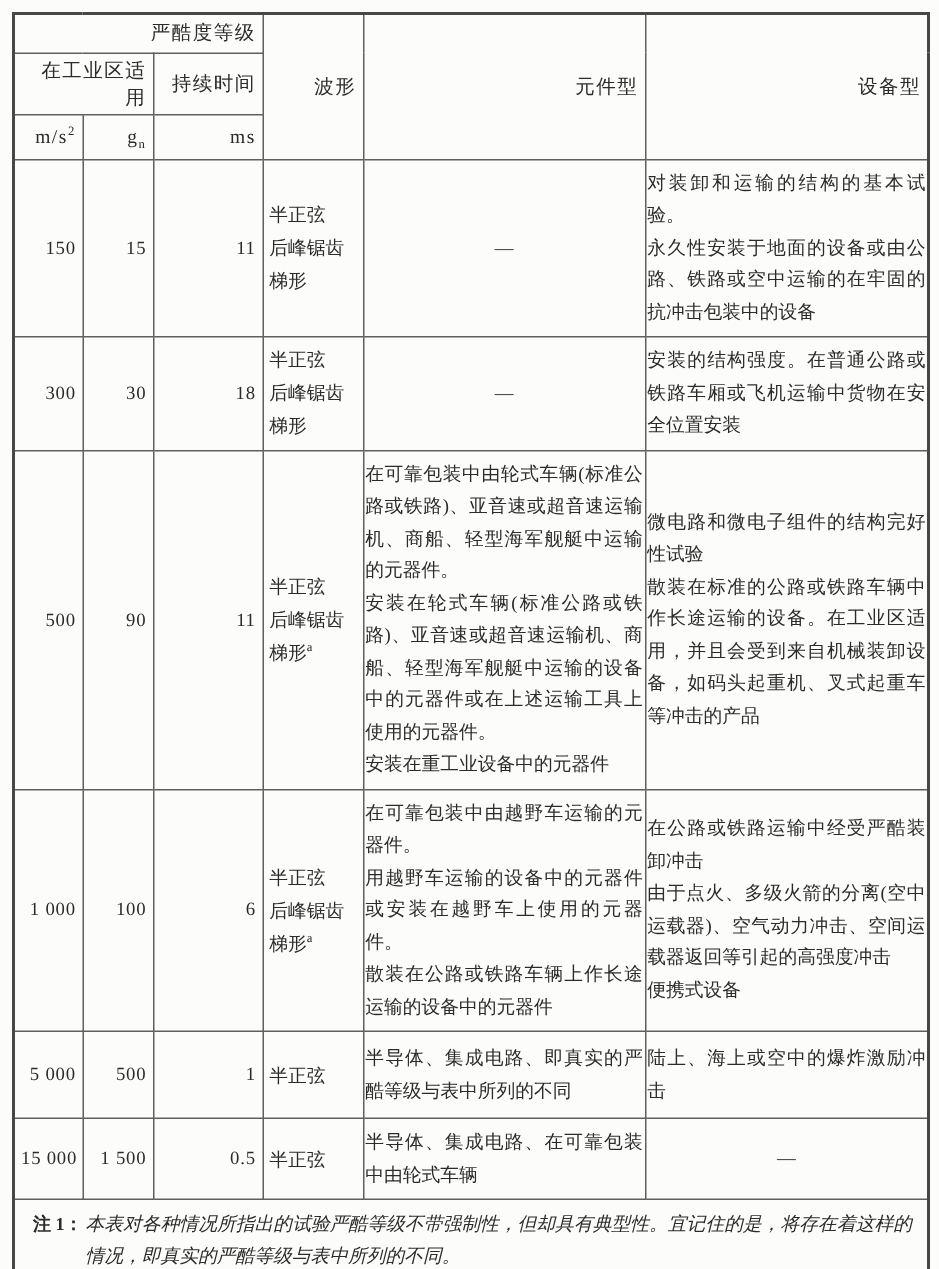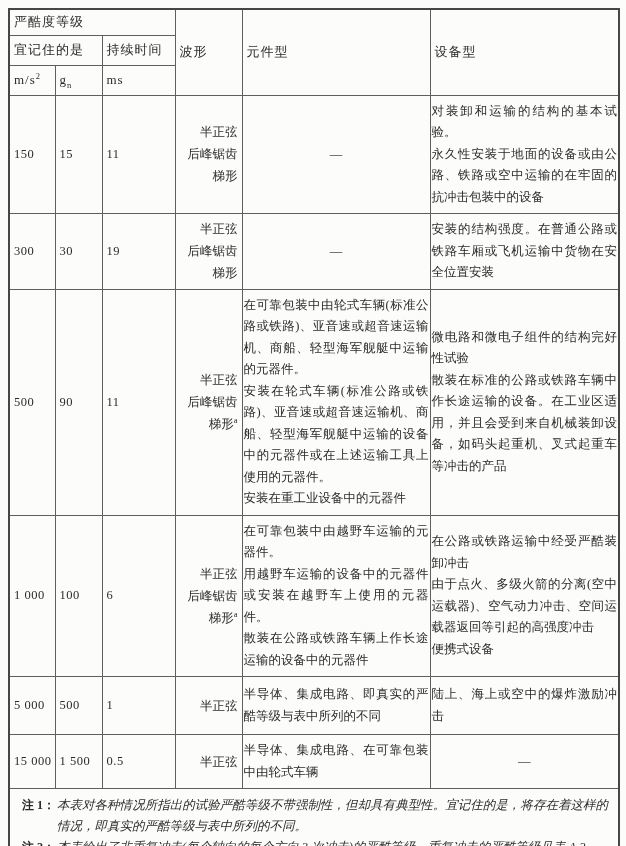--- a/index.html
+++ b/index.html
@@ -16,33 +16,33 @@
     width:610px;margin:0;position:absolute;left:8px;top:8px;
     border:2px solid #474747;
     background:#fcfcfb;
   }
   td{
     border:1px solid #5f5f5f;
     vertical-align:middle;
     padding:2px 4px;
     overflow:hidden;
   }
-  thead td{text-align:left;font-size:13px;letter-spacing:1px;}
+  thead td{text-align:right;font-size:13px;letter-spacing:1px;}
   tr.h1{height:26px;}
   tr.h2{height:30px;}
   tr.h3{height:30px;}
   tbody tr:nth-child(1){height:88px;}
   tbody tr:nth-child(2){height:70px;}
   tbody tr:nth-child(3){height:206px;}
   tbody tr:nth-child(4){height:155px;}
   tbody tr:nth-child(5){height:58px;}
   tbody tr:nth-child(6){height:48px;}
   tr.notes-row{height:71px;}
-  .num{text-align:left;font-size:12.5px;letter-spacing:0.5px;white-space:nowrap;}
-  .wave{text-align:right;font-size:12.5px;}
+  .num{text-align:right;font-size:12.5px;letter-spacing:0.5px;white-space:nowrap;}
+  .wave{text-align:left;font-size:12.5px;}
   .wave .wave-line{line-height:22px;}
   .txt{font-size:12.5px;line-height:21.5px;padding:5px 1px;}
   .txt .para{margin:0;text-align:justify;}
   .txt .para.dash{text-align:center;}
   sup{font-size:8.5px;line-height:0;}
   sub{font-size:8.5px;line-height:0;}
   .notes-cell{padding:6px 10px 4px 12px;font-size:12.5px;}
   .note{display:flex;line-height:21px;}
   .note-label{
     font-family:Liberation Serif, serif;
@@ -65,21 +65,21 @@
         <col style="width:189px">
     </colgroup>
     <thead>
       <tr class="h1">
         <td colspan="3">严酷度等级</td>
         <td rowspan="3">波形</td>
         <td rowspan="3">元件型</td>
         <td rowspan="3">设备型</td>
       </tr>
       <tr class="h2">
-        <td colspan="2">宜记住的是</td>
+        <td colspan="2">在工业区适用</td>
         <td>持续时间</td>
       </tr>
       <tr class="h3">
         <td>m/s<sup>2</sup></td>
         <td>g<sub>n</sub></td>
         <td>ms</td>
       </tr>
     </thead>
     <tbody>
         <tr>
@@ -95,21 +95,21 @@
             <div class="para dash">—</div>
           </td>
           <td class="txt">
             <div class="para">对装卸和运输的结构的基本试验。</div>
             <div class="para">永久性安装于地面的设备或由公路、铁路或空中运输的在牢固的抗冲击包装中的设备</div>
           </td>
         </tr>
         <tr>
           <td class="num">300</td>
           <td class="num">30</td>
-          <td class="num">19</td>
+          <td class="num">18</td>
           <td class="wave">
             <div class="wave-line">半正弦</div>
             <div class="wave-line">后峰锯齿</div>
             <div class="wave-line">梯形</div>
           </td>
           <td class="txt">
             <div class="para dash">—</div>
           </td>
           <td class="txt">
             <div class="para">安装的结构强度。在普通公路或铁路车厢或飞机运输中货物在安全位置安装</div>

